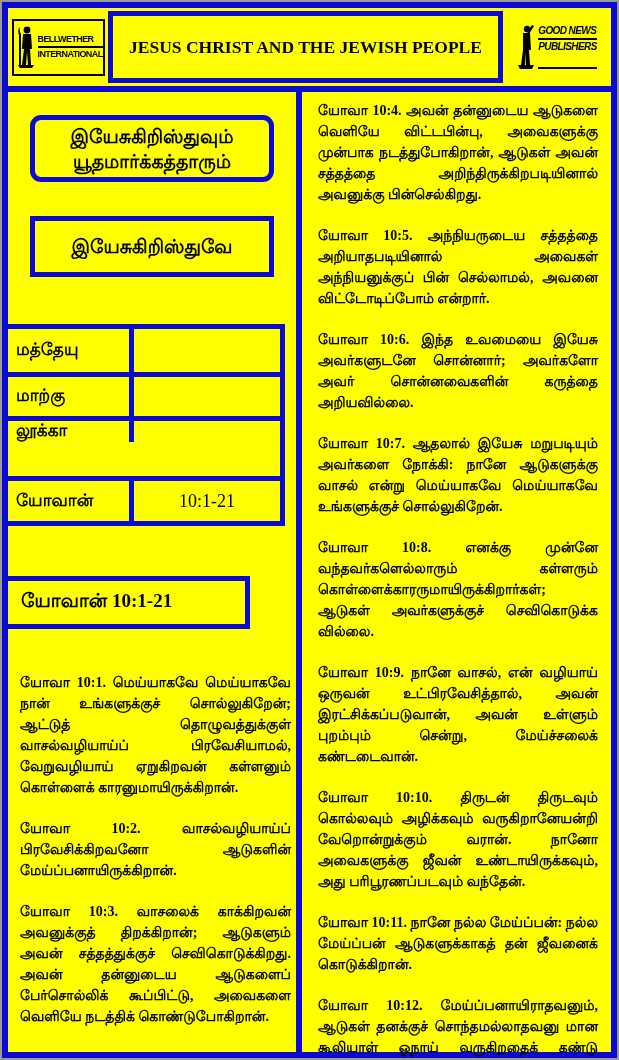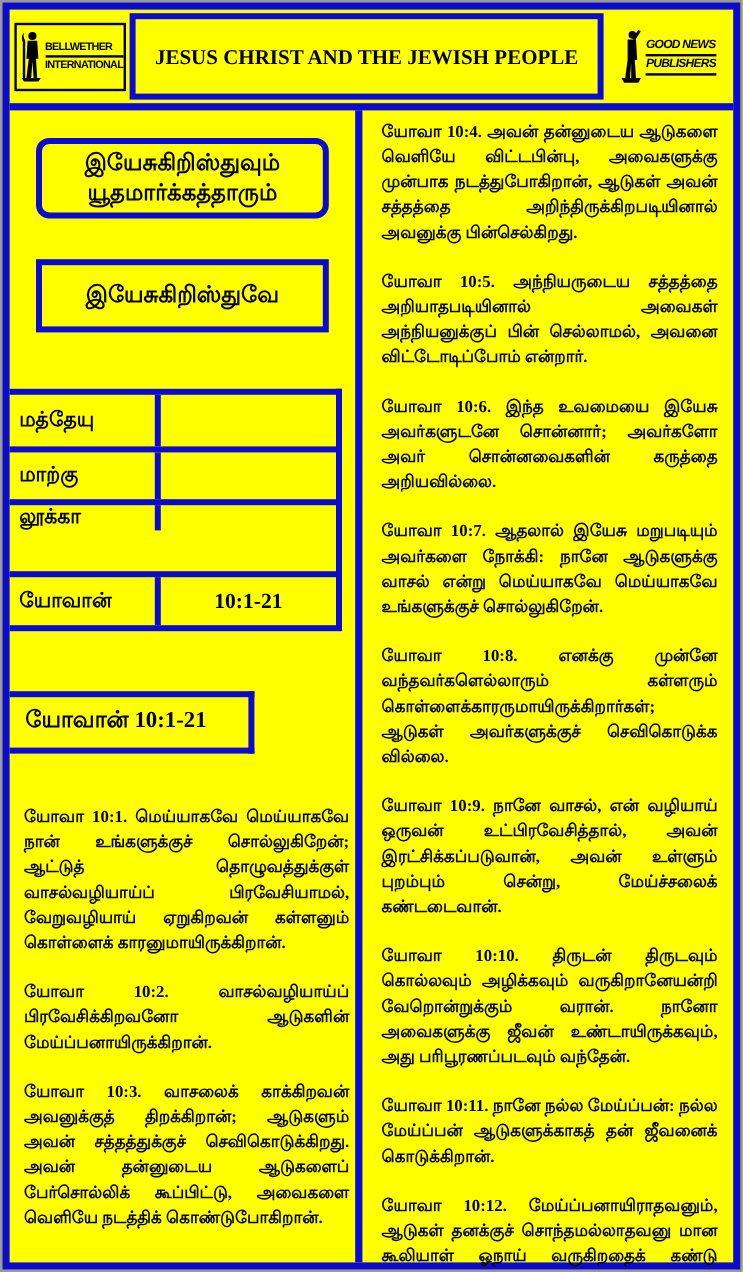--- a/index.html
+++ b/index.html
@@ -25,21 +25,21 @@
   .logo-box {
     border:2px solid #000; width:93px; height:57px; box-sizing:border-box;
     display:flex; align-items:center; padding:2px 16px 2px 4px; gap:3px;
   }
   .logo-text { font-family:"Liberation Sans","DejaVu Sans",sans-serif; font-weight:bold; }
   .logo-text span { display:block; white-space:nowrap; }
   .lt-left { font-size:9px; line-height:11px; letter-spacing:-0.6px; }
   .lt-left .l1 { border-bottom:2px solid #000; padding-bottom:1px; margin-bottom:1px; }
   .lt-right { font-size:10px; line-height:12px; letter-spacing:-0.6px; font-style:italic; }
   .lt-right .l1 { border-bottom:2px solid #000; padding-bottom:1px; margin-bottom:1px; }
-  .lt-right .l2 { border-bottom:2px solid #000; padding-bottom:1px; }
+  .lt-right .l2 { border-bottom:2px solid #000; padding-bottom:14px; }
   .h-center {
     flex:1; margin:3px 0; box-sizing:border-box; border:5px solid #0a0ad2;
     display:flex; flex-direction:column; align-items:center; justify-content:center; gap:3px;
   }
   .title-ta { font-weight:bold; font-size:20px; line-height:22px; }
   .title-en { font-weight:bold; font-size:17.5px; line-height:19px; font-family:"Liberation Serif",serif; }
   .h-right { width:108px; display:flex; align-items:center; justify-content:center; gap:2px; }
   
   .cols { flex:1; display:flex; min-height:0; }
   .col-left { width:288px; box-sizing:content-box; border-right:6px solid #0a0ad2; }
@@ -58,23 +58,23 @@
   .grow { display:flex; border-bottom:5px solid #0a0ad2; box-sizing:border-box; }
   .grow.r1 { height:48px; }
   .grow.r2 { height:44px;justify-content:space-between; }
   .grow.r3 { height:60px;flex-direction:column; }
   .grow.r4 { height:45px; }
   .gcell-label {
     width:126px; box-sizing:border-box; border-right:5px solid #0a0ad2;
     display:flex; align-items:center; padding-left:8px;
     font-weight:bold; font-size:17px;
   }
-  .gcell-value { flex:1; display:flex; align-items:center; justify-content:center; font-weight:bold; font-size:18px; }
+  .gcell-value { flex:1; display:flex; align-items:center; justify-content:center; font-weight:normal; font-size:18px; }
   .sec-title {
-    margin-top:50px; width:204px; box-sizing:border-box;
+    margin-top:50px; width:242px; box-sizing:border-box;
     border:5px solid #0a0ad2; border-left:none;
     font-weight:bold; font-size:19px; padding:9px 0 10px 13px;
   }
   .paras-left { margin:43px 5px 0 12px; }
   p.verse {
     font-weight:bold; font-size:14px; line-height:21px;
     text-align:justify; margin:0 0 20px 0;
   }
   .fig { flex:none; }
 </style>

